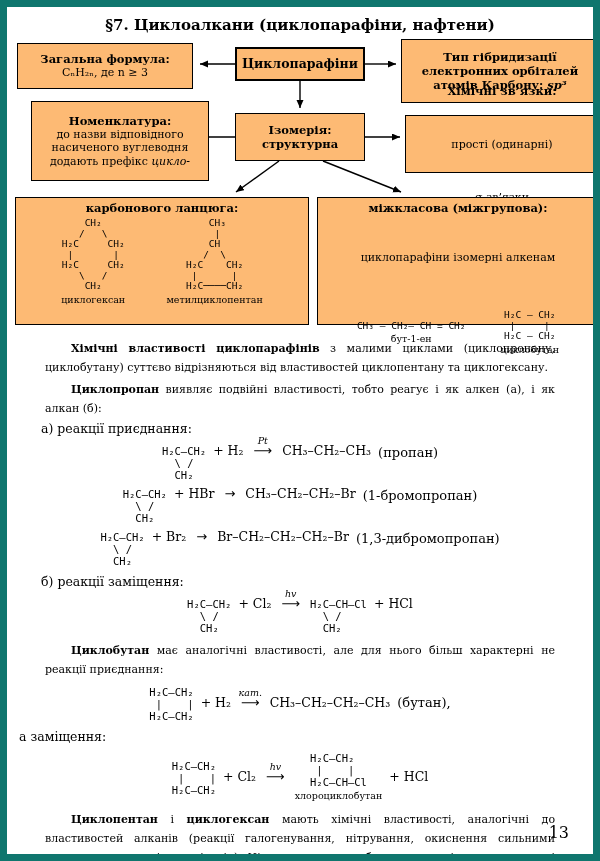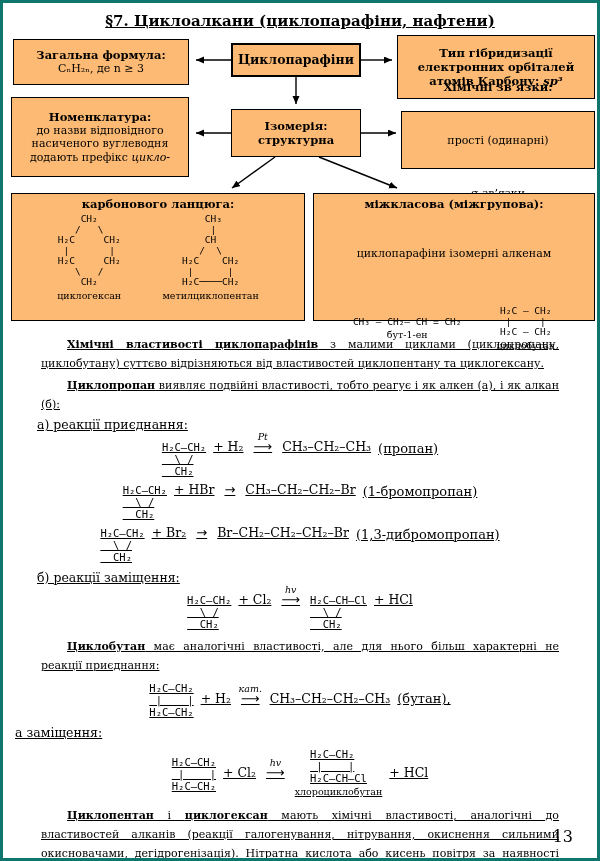--- a/index.html
+++ b/index.html
@@ -1,21 +1,20 @@
 <!DOCTYPE html>
 <html><head>
 <meta charset="utf-8">
 <style>
   html,body{margin:0;padding:0;background:#e8e8e8;}
   .page{
     width:600px;height:861px;margin:0 auto;background:#fff;
-    border:3px solid #0f766e;box-sizing:border-box;position:relative;
+    border:7px solid #0f766e;box-sizing:border-box;position:relative;
     font-family:"DejaVu Serif","Liberation Serif",serif;color:#000;
     overflow:hidden;
-    text-decoration:underline;
   }
   .title{text-align:center;font-weight:bold;font-size:15px;margin:9px 10px 5px;}
   
   .diagram{position:relative;height:292px;margin-bottom:8px;}
   .connectors{position:absolute;left:0;top:0;width:600px;height:292px;}
   .box{
     position:absolute;border:1.4px solid #000;background:#fdba74;box-sizing:border-box;
     display:flex;flex-direction:column;justify-content:center;align-items:center;
     text-align:center;font-size:11.5px;line-height:1.22;padding:3px 4px;
   }
@@ -82,21 +81,21 @@
     </div>
 
     <div class="box center-box" style="left:228px;top:8px;width:130px;height:34px;">
       <div>Циклопарафіни</div>
     </div>
 
     <div class="box" style="left:394px;top:0;width:198px;height:64px;">
       <div class="box-title"><span>Тип гібридизації електронних орбіталей атомів Карбону:</span> <i>sp³</i></div>
     </div>
 
-    <div class="box" style="left:8px;top:62px;width:178px;height:80px;">
+    <div class="box" style="left:24px;top:62px;width:178px;height:80px;">
       <div class="box-title">Номенклатура:</div>
       <div class="box-body"><span>до назви відповідного насиченого вуглеводня додають префікс</span> <i>цикло-</i></div>
     </div>
 
     <div class="box" style="left:228px;top:74px;width:130px;height:48px;">
       <div class="box-title">Ізомерія:</div>
       <div class="box-title">структурна</div>
     </div>
 
     <div class="box" style="left:398px;top:76px;width:194px;height:58px;gap:40px;">

